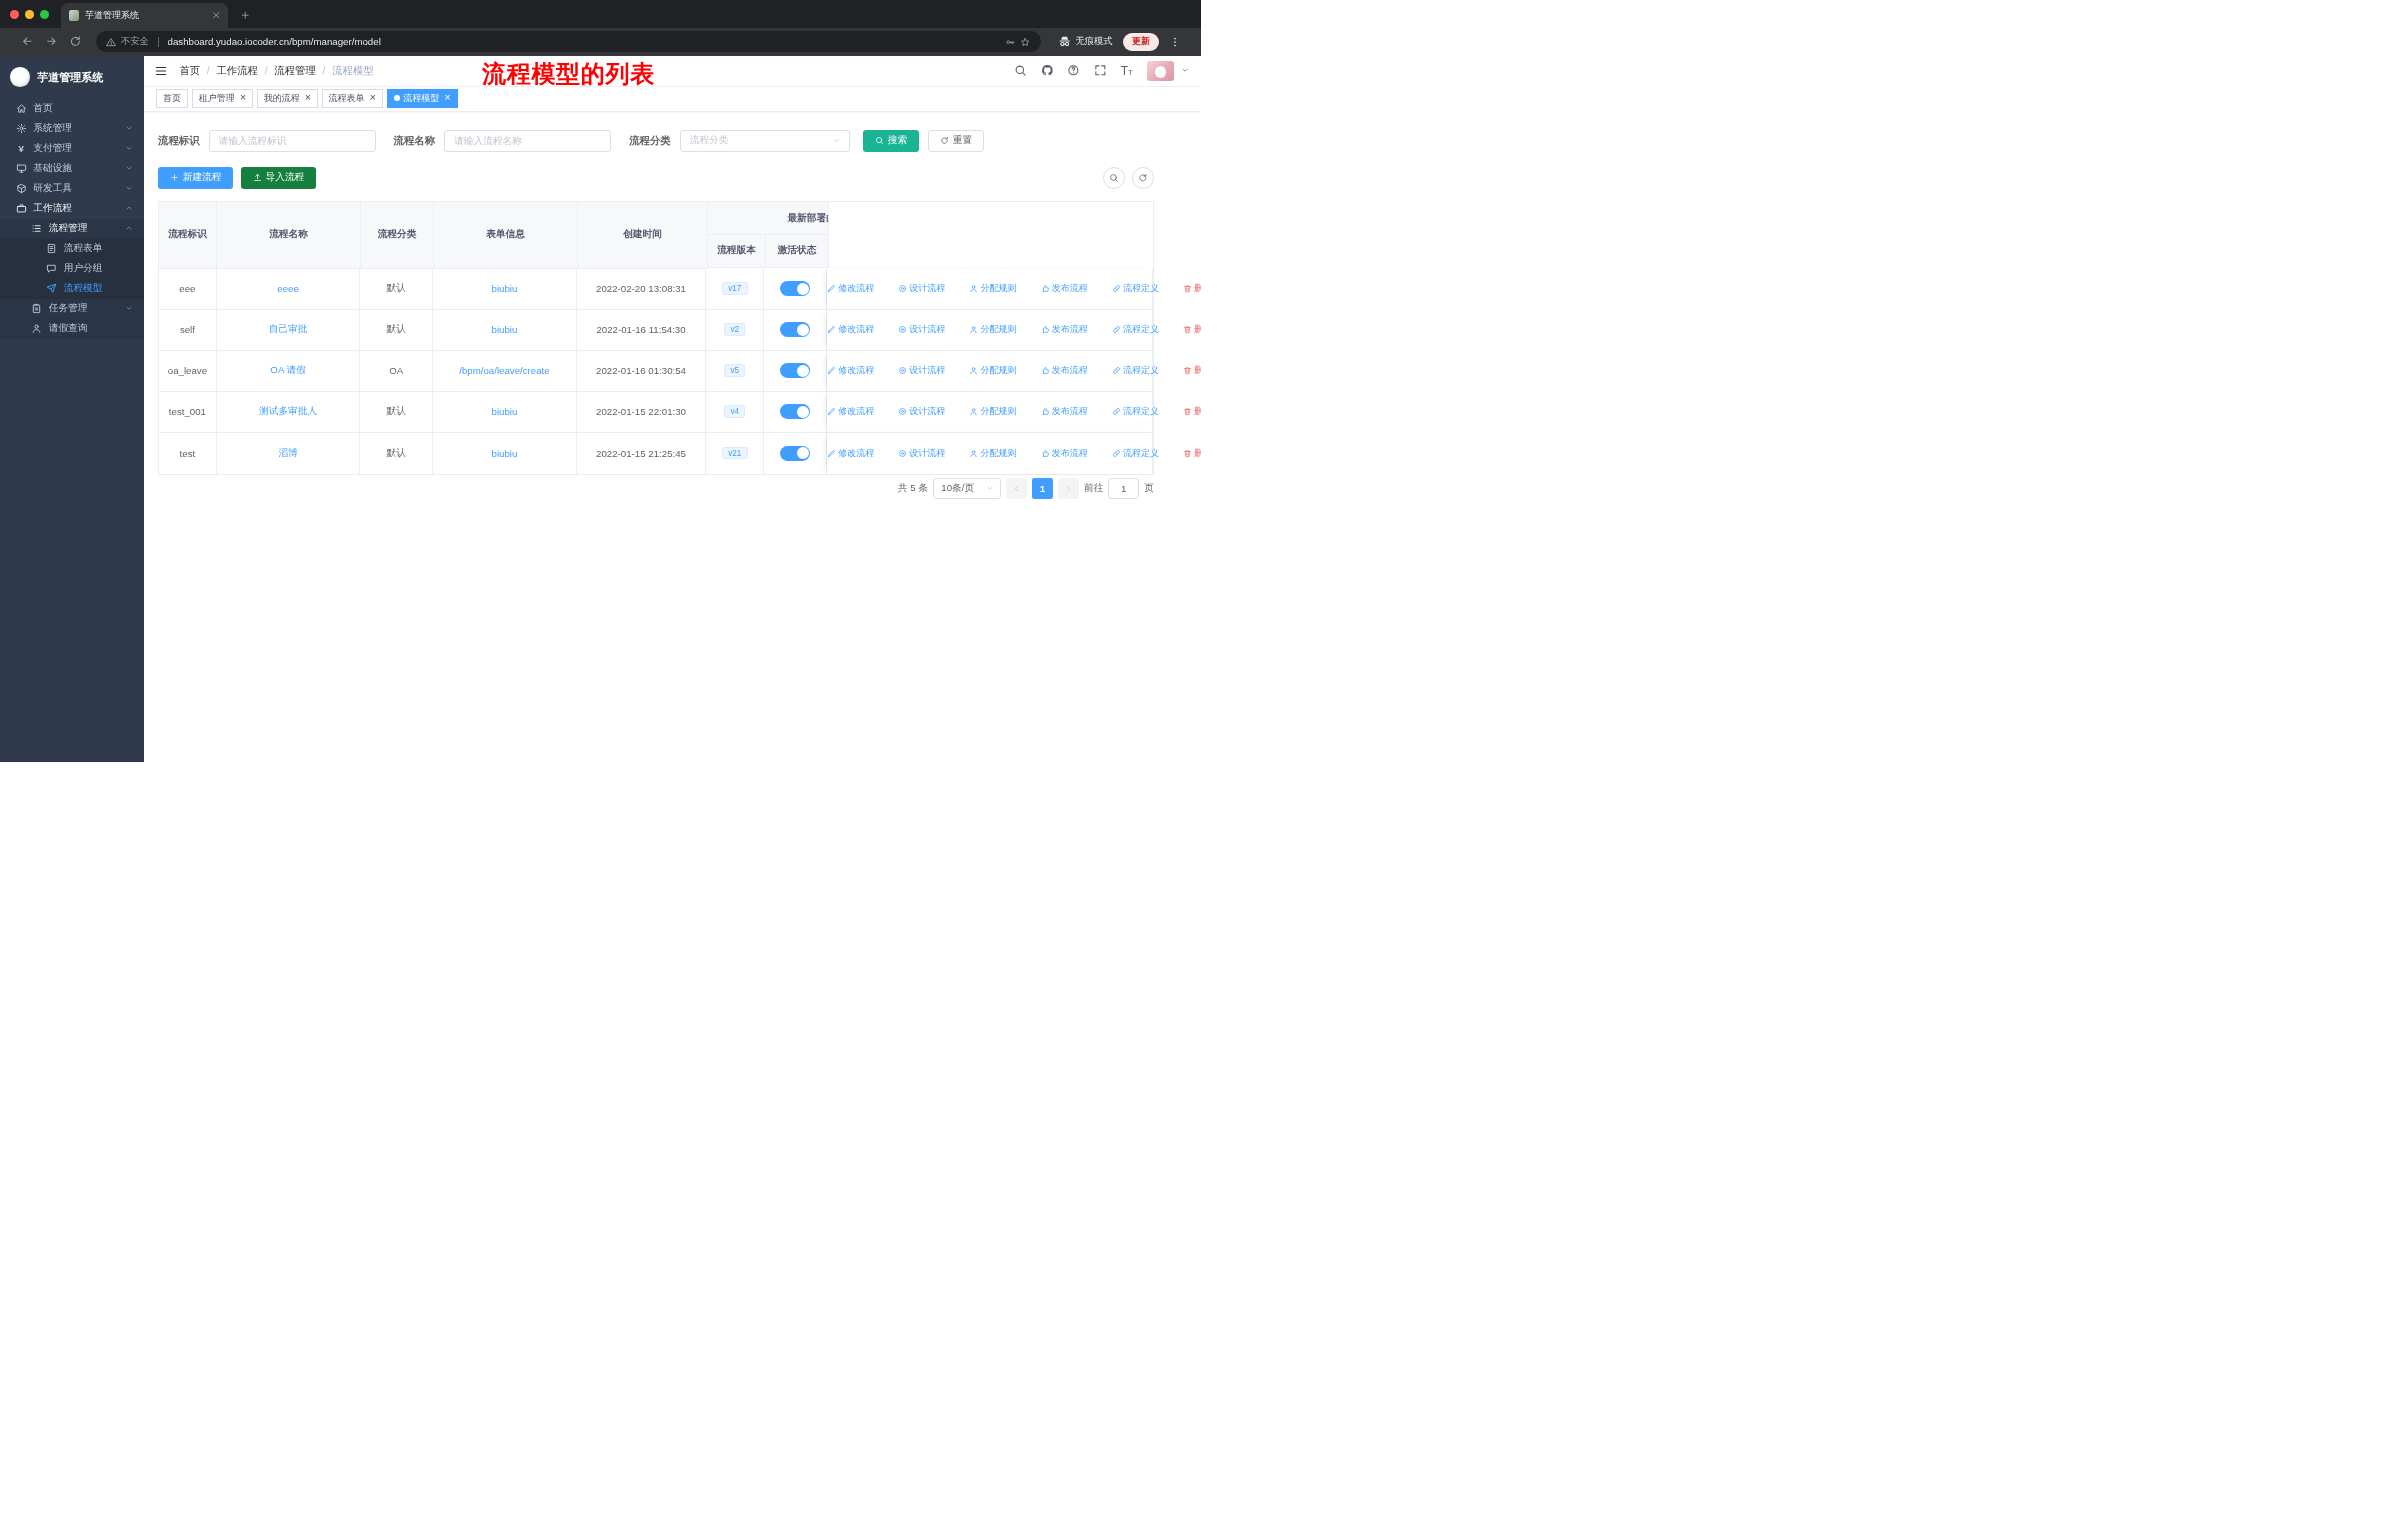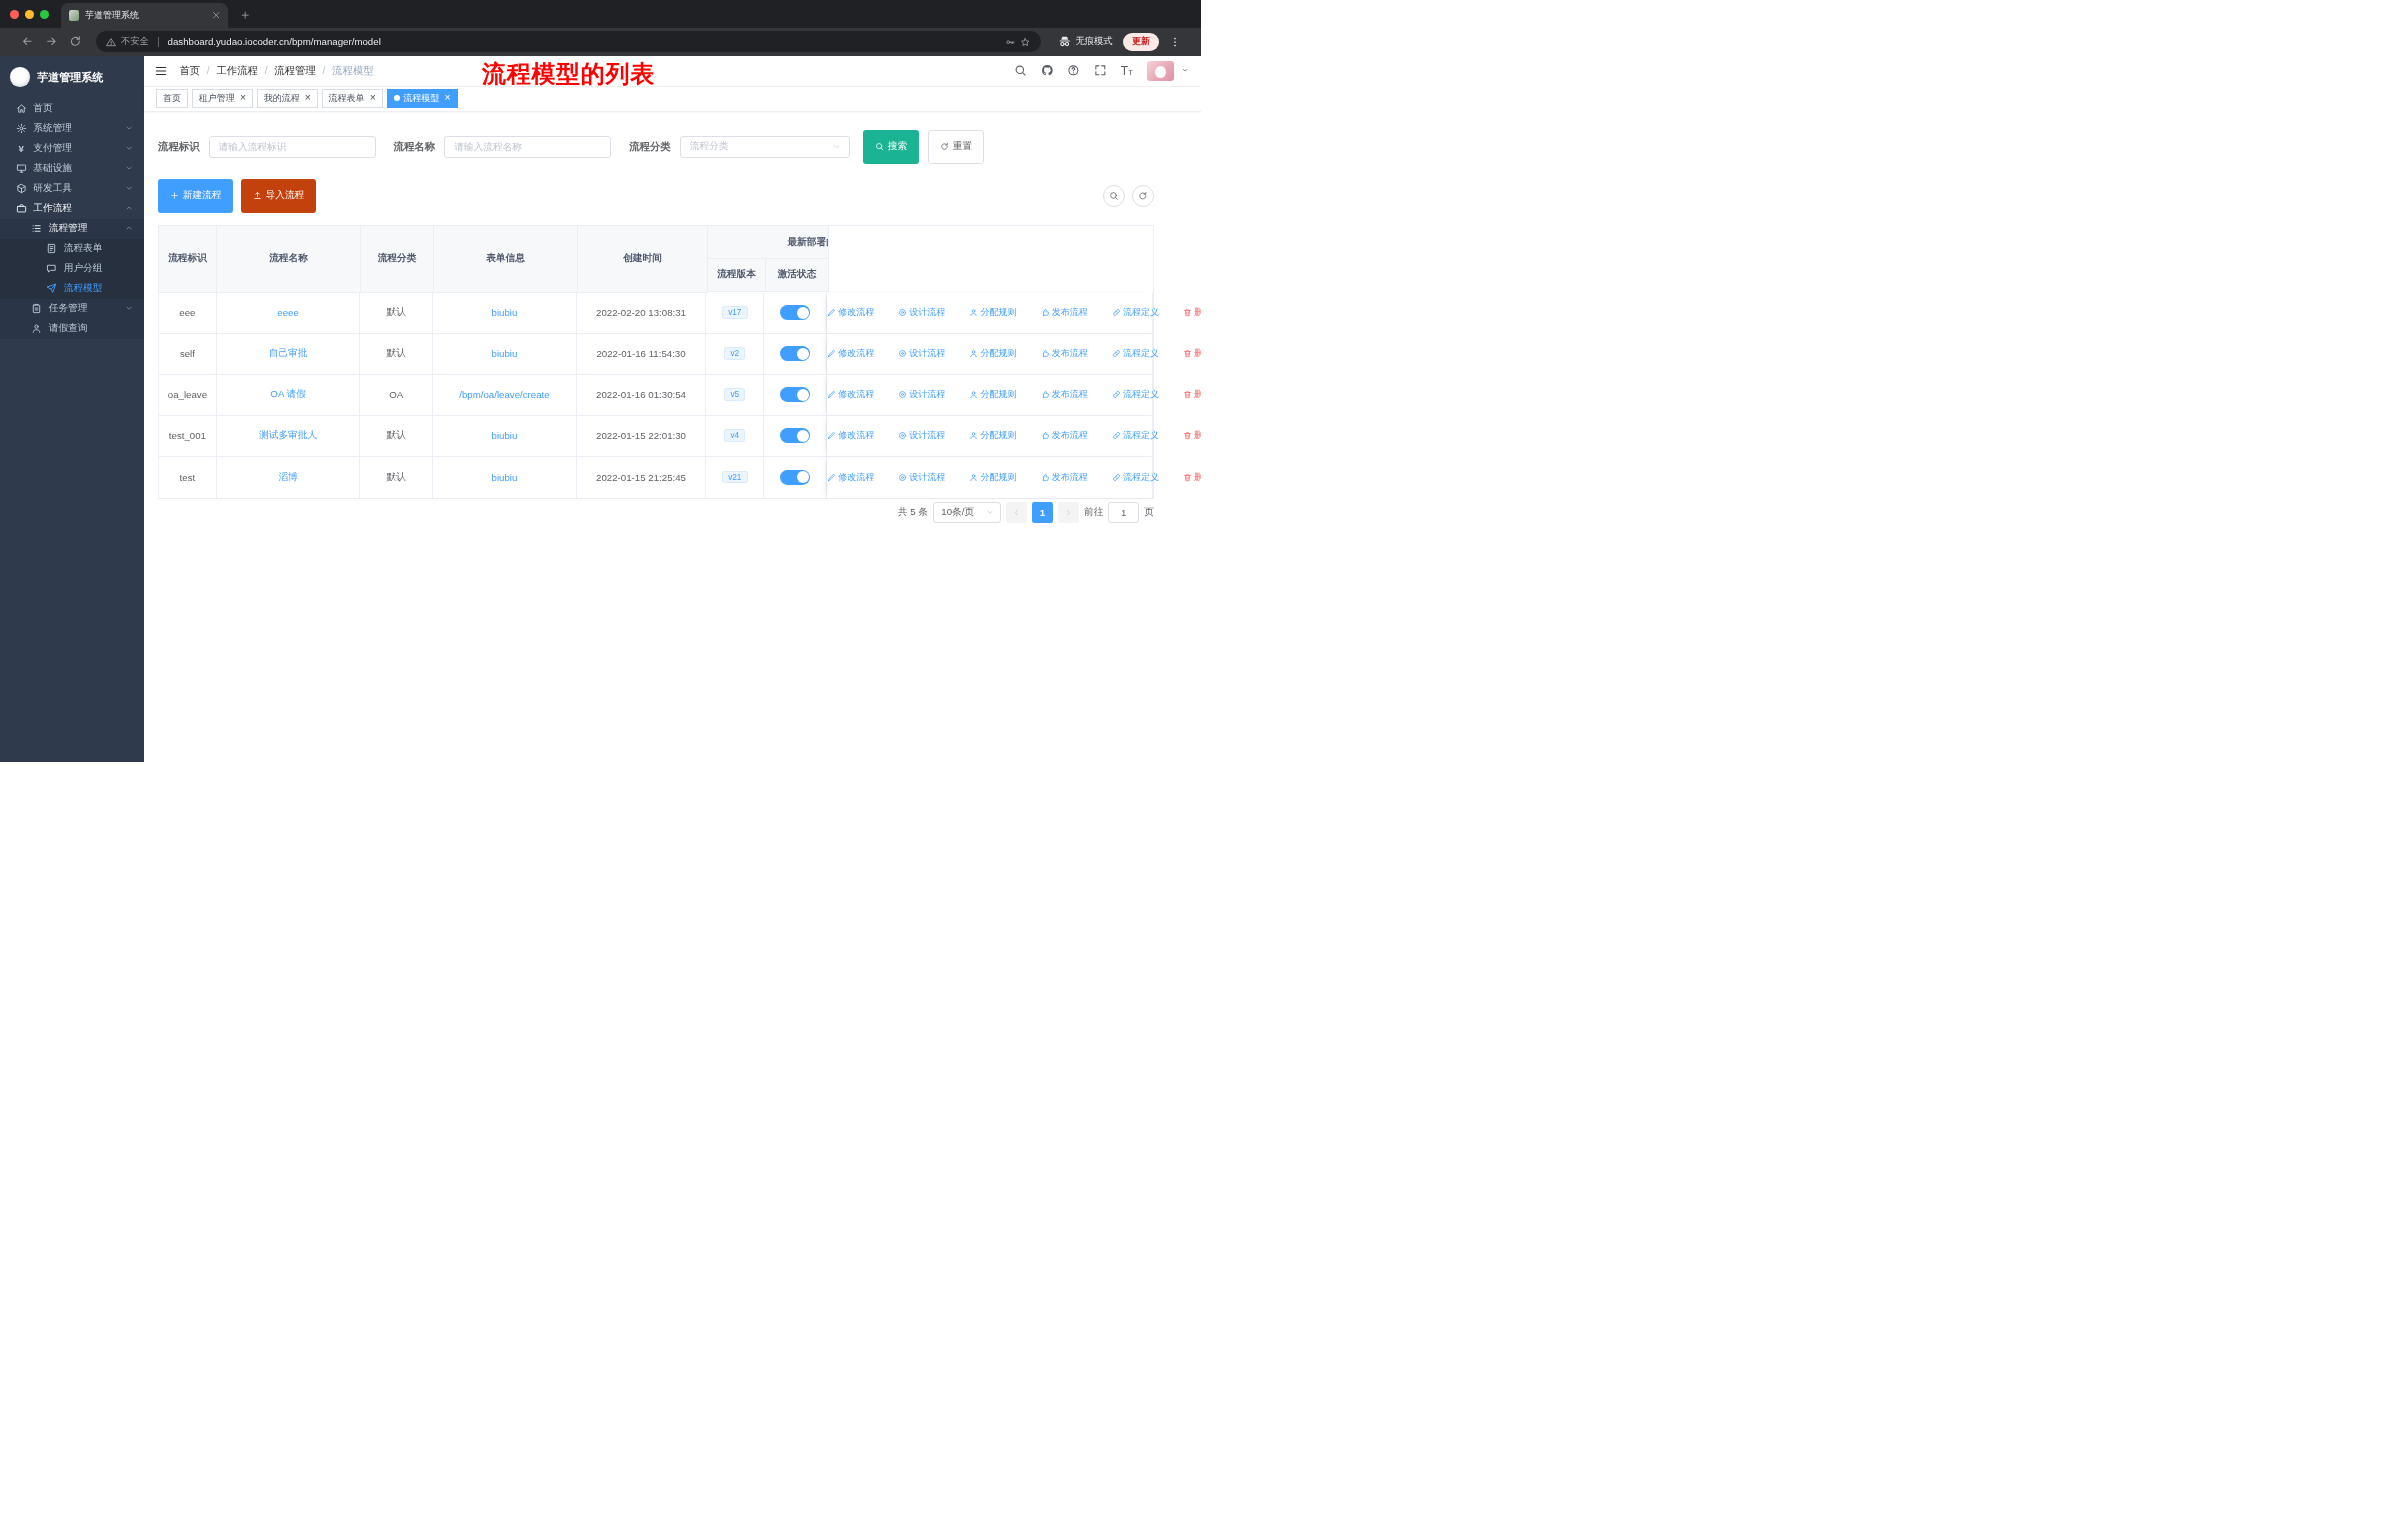--- a/index.html
+++ b/index.html
@@ -76,27 +76,27 @@
   
   .main{flex:1;padding:18px 0 0 14px;overflow:hidden}
   .content{width:996px}
   .filter-row{display:flex;align-items:center}
   .f-label{font-size:10.4px;font-weight:700;color:#606266;margin-right:9px;white-space:nowrap}
   .f-input{width:167px;height:22px;border:0.7px solid #dcdfe6;border-radius:3px;padding:0 9px;font-size:9.7px;color:#606266;outline:none;margin-right:18px;font-family:inherit}
   .f-input::placeholder{color:#bfc4cc}
   .f-select{width:170px;height:22px;border:0.7px solid #dcdfe6;border-radius:3px;padding:0 7.4px 0 9px;display:flex;align-items:center;justify-content:space-between;margin-right:13.4px;cursor:pointer;background:#fff}
   .f-select .ph{font-size:9.7px;color:#bfc4cc}
   .f-select .icn{width:9px;height:9px;color:#c0c4cc}
-  .btn{height:22px;border-radius:3px;display:inline-flex;align-items:center;justify-content:center;gap:3.7px;font-size:9.7px;padding:16px 11px;cursor:pointer;border:0.7px solid transparent;white-space:nowrap}
+  .btn{height:22px;border-radius:3px;display:inline-flex;align-items:center;justify-content:center;gap:3.7px;font-size:9.7px;padding:4px 11px;cursor:pointer;border:0.7px solid transparent;white-space:nowrap}
   .btn .icn{width:9px;height:9px}
   .btn-search{background:#1ab394;color:#fff;margin-right:9px}
   .btn-reset{background:#fff;border-color:#dcdfe6;color:#606266}
   .toolbar-row{display:flex;align-items:center;margin-top:15px}
   .btn-create{background:#409eff;color:#fff;margin-right:7.4px}
-  .btn-import{background:#c2410c;color:#fff}
+  .btn-import{background:#15803d;color:#fff}
   .tool-circles{margin-left:auto;display:flex;gap:7.4px}
   .circle-btn{width:22px;height:22px;border-radius:50%;border:0.7px solid #dcdfe6;background:#fff;color:#606266;display:flex;align-items:center;justify-content:center;cursor:pointer}
   .circle-btn .icn{width:9.7px;height:9.7px}
 
   .table{margin-top:12px;border:0.7px solid #ebeef5;width:996px;font-size:9.7px}
   .thead{display:flex}
   .th{background:#f7f8fa;display:flex;align-items:center;justify-content:center;font-weight:700;color:#515a6e;border-right:0.7px solid #ebeef5;border-bottom:0.7px solid #ebeef5}
   .th.tall{height:67px}
   .w1{width:58px}.w2{width:144px}.w3{width:73px}.w4{width:144px}.w5{width:130px}.w6{width:58px}.w7{width:63px}
   .w8{width:326px;border-right:none}

